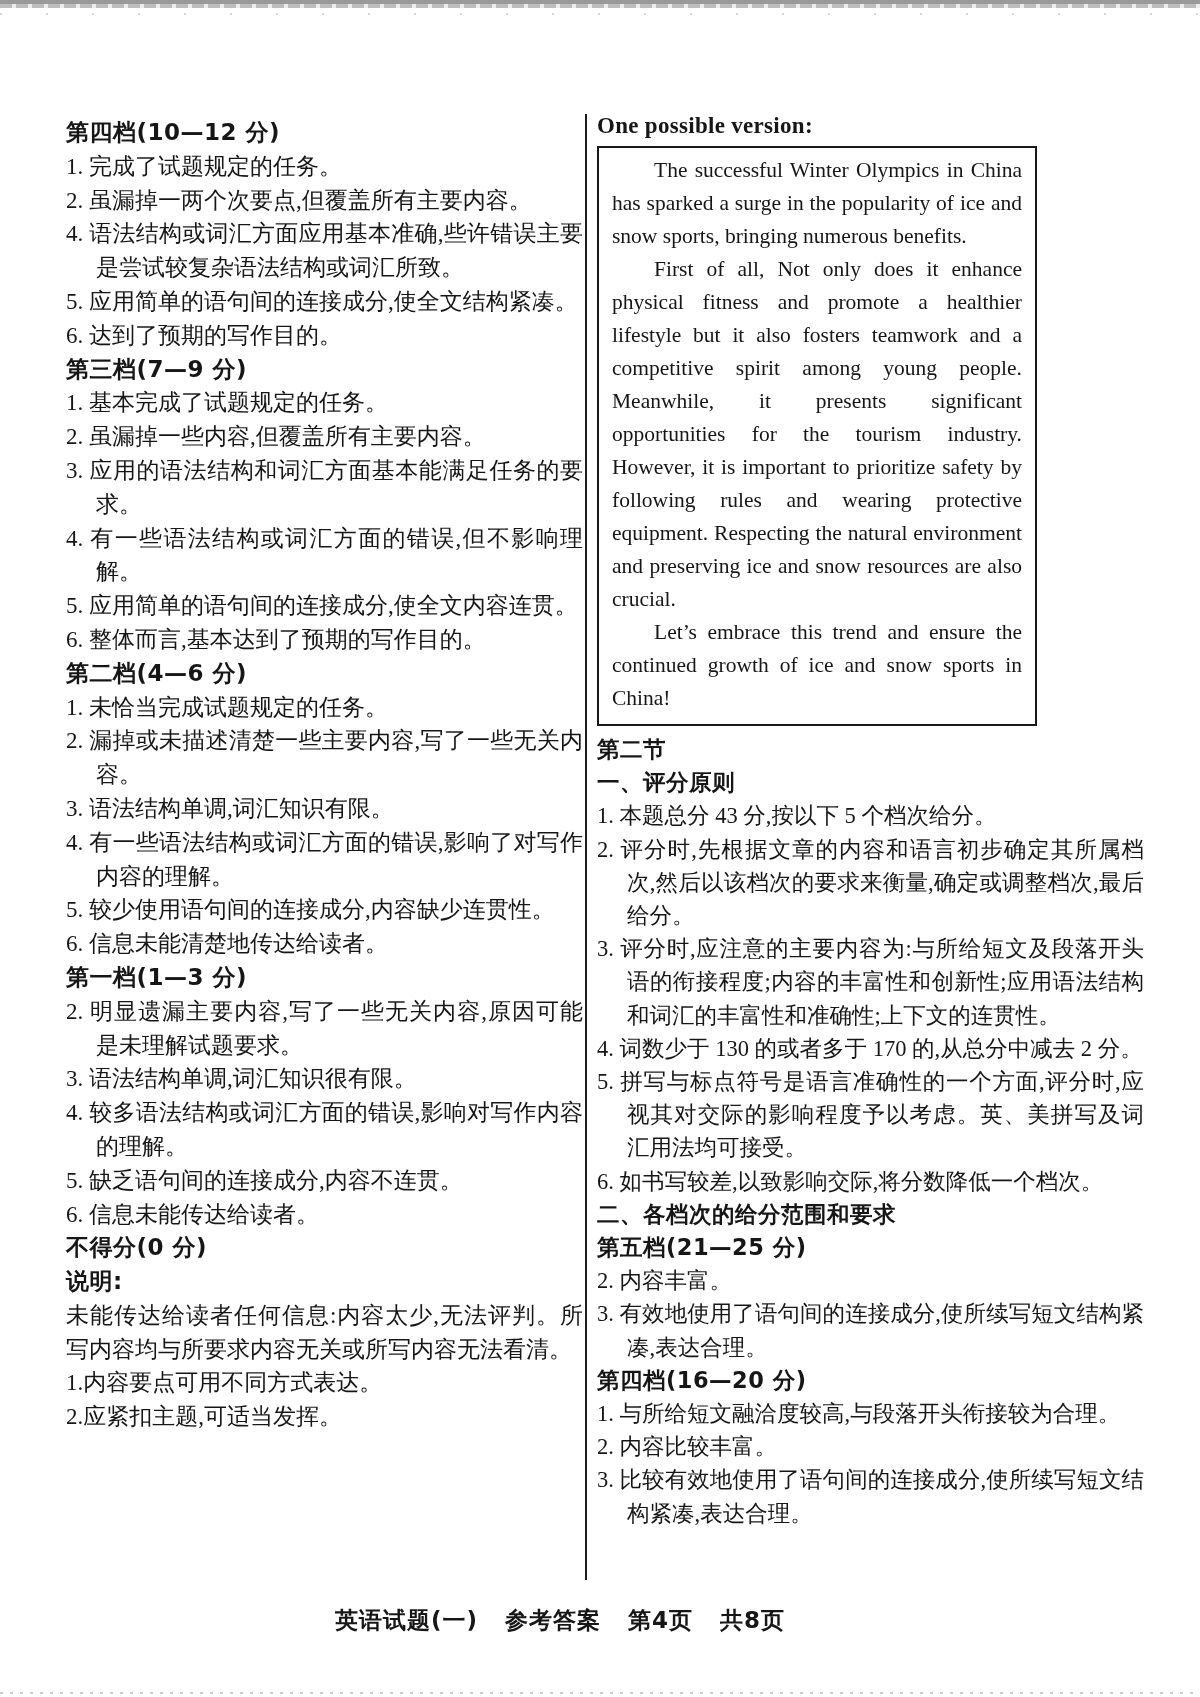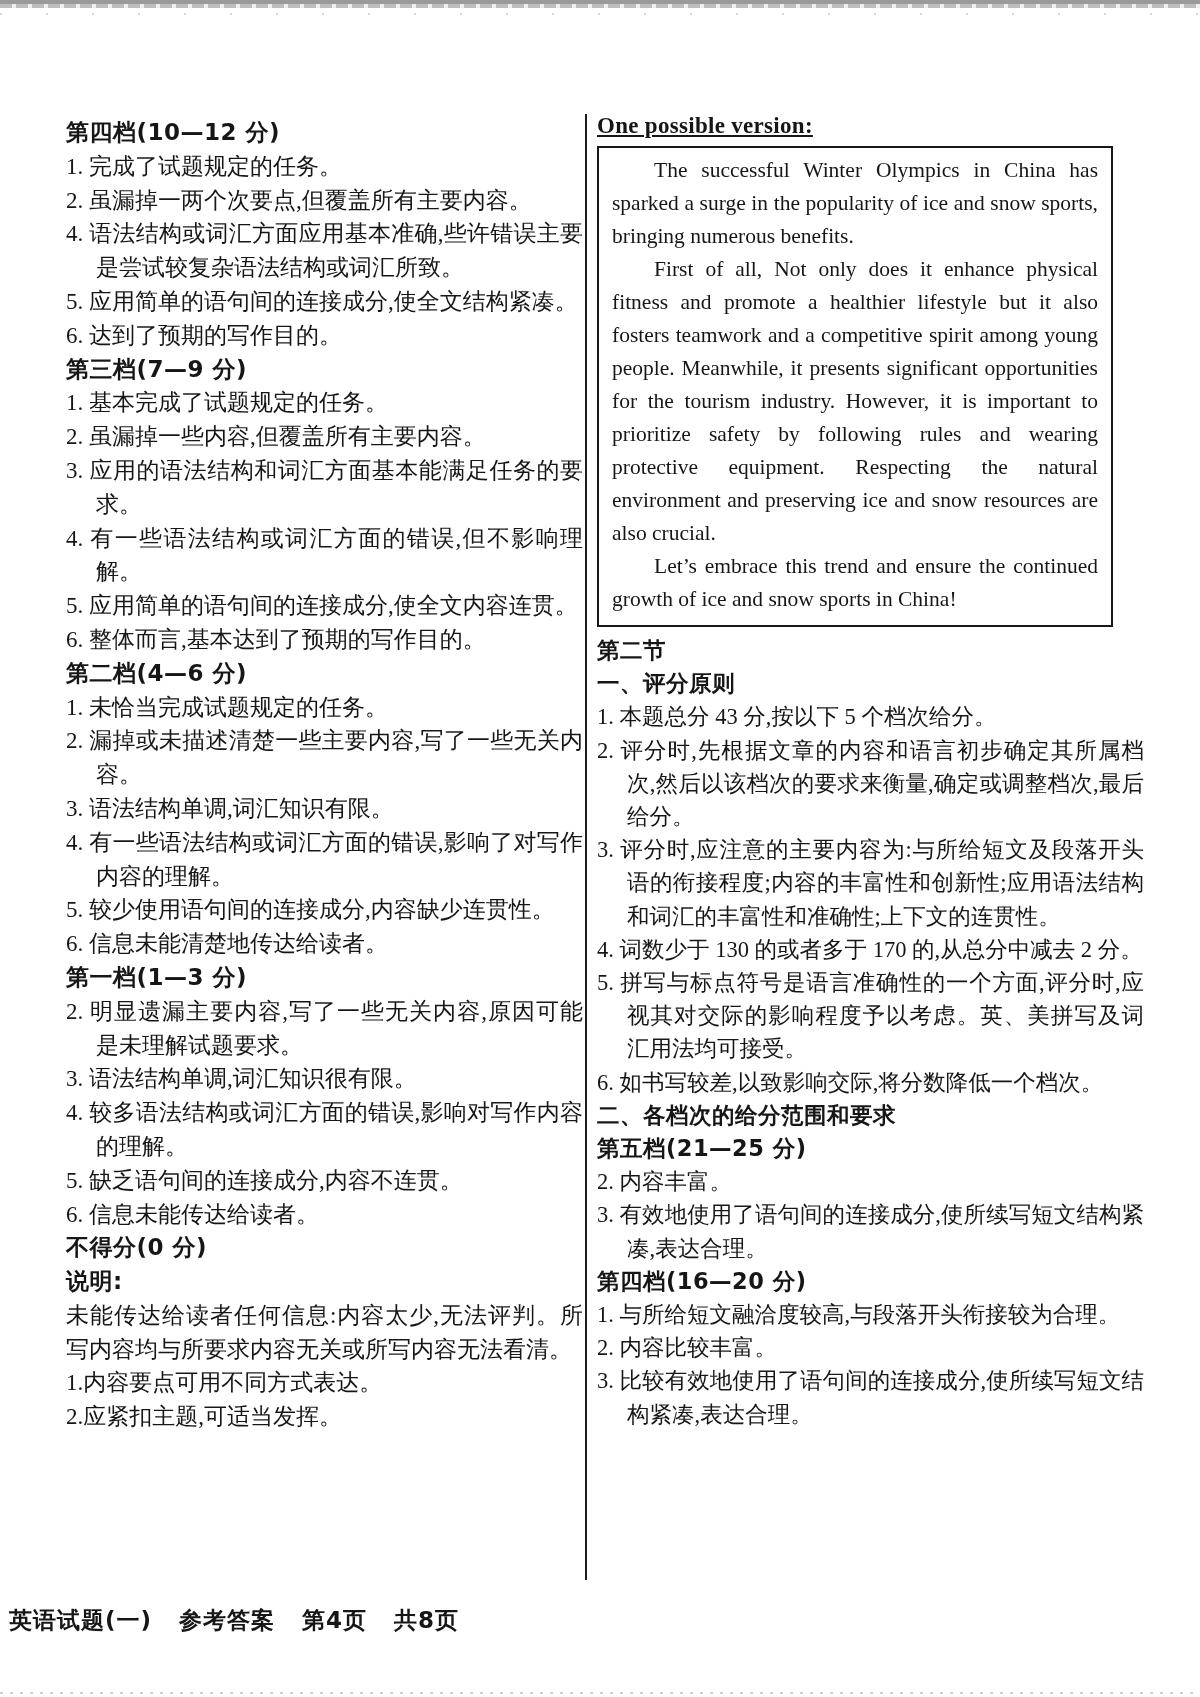--- a/index.html
+++ b/index.html
@@ -46,39 +46,39 @@
     padding-left:30px;text-indent:-30px;
     text-align:justify;
   }
   .blk.para{text-align:justify;}
   .blk.note{}
   .opv-label{
     font-weight:700;
     font-size:23px;line-height:33px;
     font-family:"Liberation Serif","DejaVu Serif",serif;
     letter-spacing:.3px;
-    text-decoration:underline;
   }
   .essay-box{
     box-sizing:border-box;
-    width:516px;
+    width:440px;
     margin-top:4px;
     border:2.2px solid #181818;
     padding:6px 13px 9px 13px;
   }
   .essay-para{
     margin:0;
     font-size:21.5px;line-height:33px;
     text-align:justify;
     text-indent:42px;
     font-family:"Liberation Serif","DejaVu Serif",serif;
   }
   .right-blocks{margin-top:7px;}
   .footer{
     position:absolute;top:1601px;left:0;width:1120px;
+    text-align:center;
     font-weight:700;
     font-size:23px;
     letter-spacing:1px;
     font-family:"DejaVu Sans","Liberation Sans",sans-serif;
   }
   .footer span{margin:0 9px;}
 </style>
 </head>
 <body>
 

